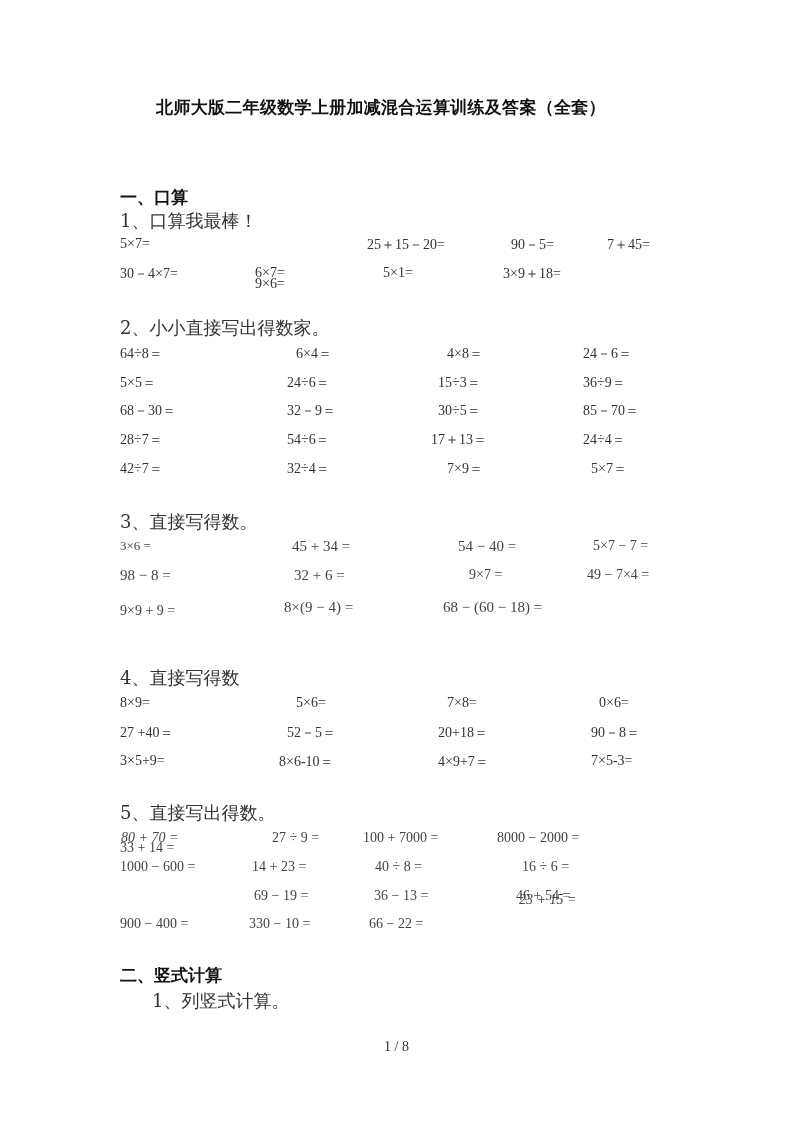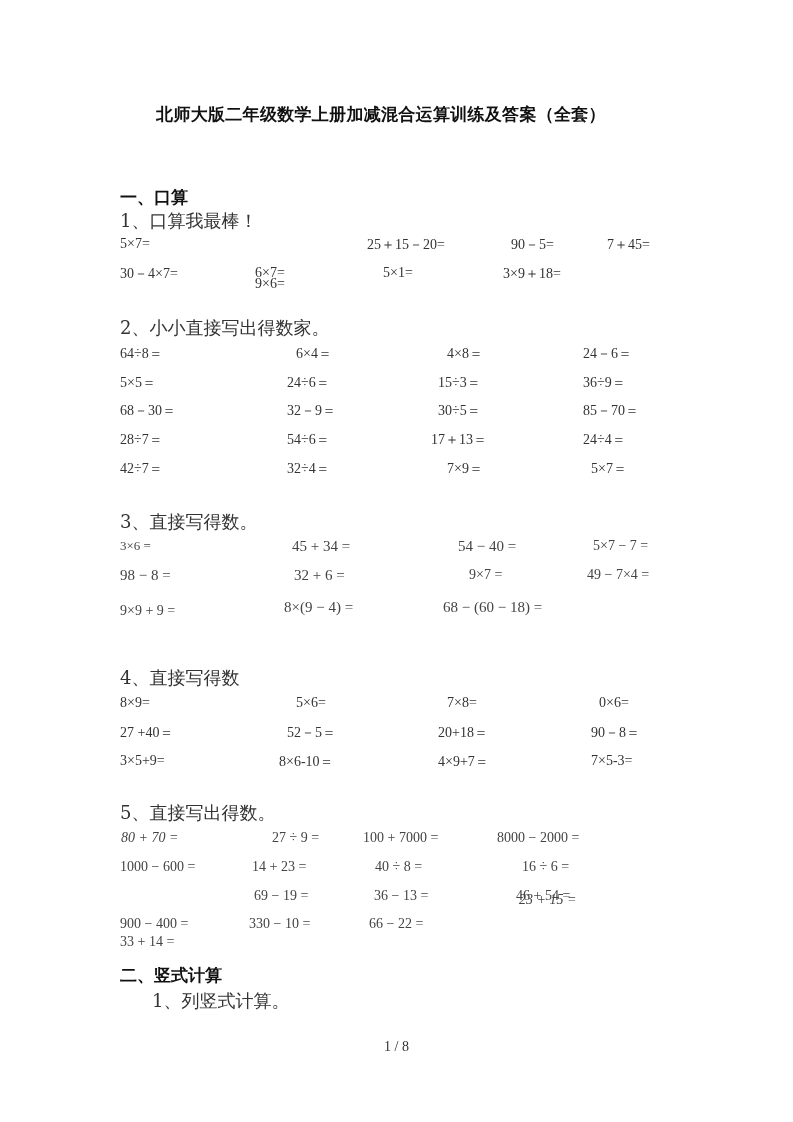--- a/index.html
+++ b/index.html
@@ -1,19 +1,19 @@
 <!DOCTYPE html>
 <html><head>
 <meta charset="utf-8">
 <style>
   html, body { margin:0; padding:0; background:#ffffff; }
   body { width:793px; height:1122px; position:relative; overflow:hidden;
          font-family:"DejaVu Serif","Liberation Serif",serif; color:#222; }
   .abs { position:absolute; white-space:nowrap; }
-  .title { left:0; width:762px; top:103px; text-align:center; font-size:17px; font-weight:bold;
+  .title { left:0; width:762px; top:96px; text-align:center; font-size:17px; font-weight:bold;
            font-family:"DejaVu Sans","Liberation Sans",sans-serif; color:#111; letter-spacing:0.3px; }
   .h1 { font-size:17px; font-weight:bold; font-family:"DejaVu Sans","Liberation Sans",sans-serif; color:#111; }
   .sub { font-size:18px; color:#333; }
   .eq { font-size:14px; color:#333; font-family:"Liberation Serif","DejaVu Serif",serif; }
   .eq.light { color:#444; font-size:14px; }
   .eq.big { font-size:15px; }
   .pagenum { left:0; width:793px; top:1039px; text-align:center; font-size:14px; color:#333;
              font-family:"Liberation Serif",serif; }
 </style>
 </head>
@@ -85,21 +85,21 @@
 
 <div class="abs sub" style="left:120px;top:801px;">5、直接写出得数。</div>
 <div class="abs eq light" style="left:121px;top:830px;font-style:italic;">80 + 70 =</div>
 <div class="abs eq light" style="left:272px;top:830px;">27 ÷ 9 =</div>
 <div class="abs eq light" style="left:363px;top:830px;">100 + 7000 =</div>
 <div class="abs eq light" style="left:497px;top:830px;">8000 − 2000 =</div>
 <div class="abs eq light" style="left:120px;top:859px;">1000 − 600 =</div>
 <div class="abs eq light" style="left:252px;top:859px;">14 + 23 =</div>
 <div class="abs eq light" style="left:375px;top:859px;">40 ÷ 8 =</div>
 <div class="abs eq light" style="left:522px;top:859px;">16 ÷ 6 =</div>
-<div class="abs eq light" style="left:120px;top:934px;">33 + 14 =</div>
+<div class="abs eq light" style="left:120px;top:840px;">33 + 14 =</div>
 <div class="abs eq light" style="left:254px;top:888px;">69 − 19 =</div>
 <div class="abs eq light" style="left:374px;top:888px;">36 − 13 =</div>
 <div class="abs eq light" style="left:516px;top:888px;">46 + 54 =</div>
 <div class="abs eq light" style="left:120px;top:916px;">900 − 400 =</div>
 <div class="abs eq light" style="left:249px;top:916px;">330 − 10 =</div>
 <div class="abs eq light" style="left:369px;top:916px;">66 − 22 =</div>
 <div class="abs eq light" style="left:519px;top:892px;font-style:italic;">23 + 15 =</div>
 
 <div class="abs h1" style="left:120px;top:964px;">二、竖式计算</div>
 <div class="abs sub" style="left:120px;top:989px;margin-left:32px;">1、列竖式计算。</div>

